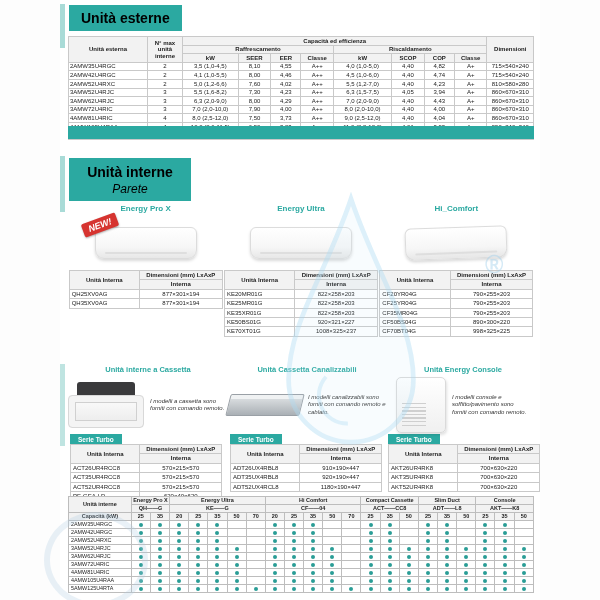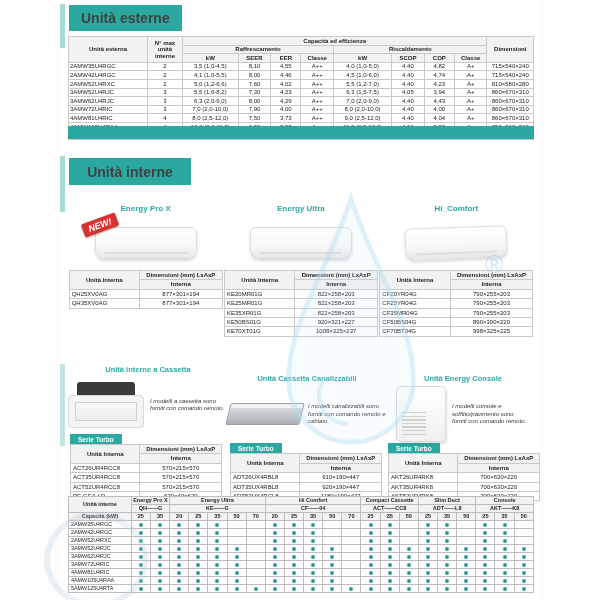--- a/index.html
+++ b/index.html
@@ -5,21 +5,21 @@
   html,body{margin:0;padding:0;background:#fdfdfd;width:600px;height:600px;overflow:hidden;
     font-family:"Liberation Sans",sans-serif;-webkit-font-smoothing:antialiased;}
   #stage{position:relative;width:600px;height:600px;background:#fdfdfd;}
   #page{position:absolute;left:60px;top:0;width:480px;height:600px;background:#ffffff;}
 
   
   .accent{position:absolute;left:0;width:5px;background:#a9dbd7;}
   .accent1{top:4px;height:44px;}
   .accent2{top:156px;height:56px;}
   .accent3{top:364px;height:82px;background:#bfe4e1;}
-  .title-box{position:absolute;background:#2ba9a1;color:#404040;}
+  .title-box{position:absolute;background:#2ba9a1;color:#000000;}
   .tb1{left:9px;top:5px;padding:5px 12px;font-size:14px;font-weight:bold;}
   .tb2{left:9px;top:158px;width:122px;text-align:center;padding:6px 0 5px 0;}
   .tb2 .t1{font-size:14px;font-weight:bold;}
   .tb2 .t2{font-size:12px;font-style:italic;margin-top:2px;}
   .teal-band{position:absolute;left:8px;top:126px;width:466px;height:13px;background:#2ba9a1;}
 
   
   table.grid{border-collapse:collapse;table-layout:fixed;}
   table.grid th,table.grid td{border:1px solid #c9c9c9;text-align:center;vertical-align:middle;
     padding:1px 1px;font-size:6px;line-height:6.4px;color:#222;overflow:hidden;}
@@ -39,21 +39,21 @@
 
   .wall-unit{width:100px;height:30px;background:linear-gradient(180deg,#ffffff 0%,#f6f6f6 65%,#e7e7e7 100%);
     border:1px solid #dcdcdc;border-radius:6px 6px 9px 9px;box-shadow:0 2px 3px rgba(0,0,0,.15);position:relative;}
   .wall-unit::after{content:"";position:absolute;bottom:4px;left:9px;right:9px;height:2px;background:#dedede;border-radius:2px;}
   .wall-unit.alt{transform:rotate(-2deg);}
 
   .badge-new{position:absolute;left:14px;top:2px;transform:rotate(-20deg);background:#d63430;color:#fff;
     font-weight:bold;font-style:italic;font-size:9px;padding:2px 6px;border-radius:2px;box-shadow:0 1px 2px rgba(0,0,0,.3);z-index:3;}
 
   
-  .special{position:absolute;left:8px;top:365px;width:466px;display:flex;align-items:flex-end;}
+  .special{position:absolute;left:8px;top:365px;width:466px;display:flex;}
   .spec-col{flex:1;display:flex;flex-direction:column;align-items:center;}
   .sptitle{font-size:7.5px;font-weight:bold;color:#2ba9a1;height:11px;text-align:center;}
   .spec-media{height:58px;display:flex;align-items:center;justify-content:center;gap:6px;width:100%;}
   .note{font-size:6px;font-style:italic;color:#333;width:78px;line-height:7.5px;}
   .serie{align-self:flex-start;background:#2ba9a1;color:#fff;font-size:6.5px;font-weight:bold;
     padding:1.5px 8px;margin-left:2px;}
   .spec-col table.dim{align-self:flex-start;margin-left:2px;width:152px;}
 
   .cassette-unit{width:76px;height:46px;position:relative;}
   .cassette-unit::before{content:"";position:absolute;top:0;left:9px;right:9px;height:15px;
@@ -249,20 +249,21 @@
             <td>950×1050×340</td>
           </tr>
         </tbody>
     </table>
 
     <div class="teal-band"></div>
 
     <div class="accent accent2"></div>
     <div class="title-box tb2">
       <div class="t1">Unità interne</div>
+      <div class="t2">Parete</div>
     </div>
 
     <div class="products">
 
       <div class="product">
         <div class="ptitle">Energy Pro X</div>
         <div class="media">
           <div class="badge-new">NEW!</div>
           <div class="wall-unit"></div>
         </div>

